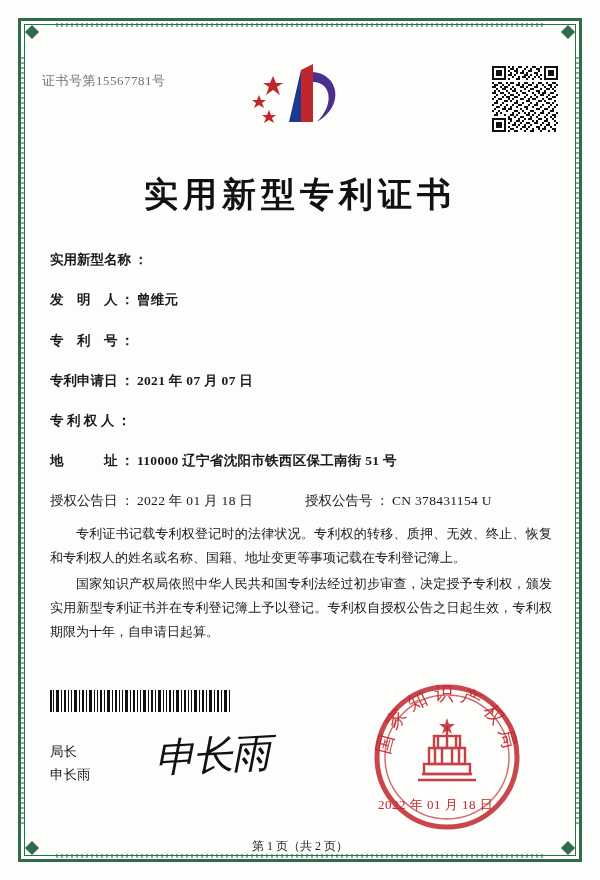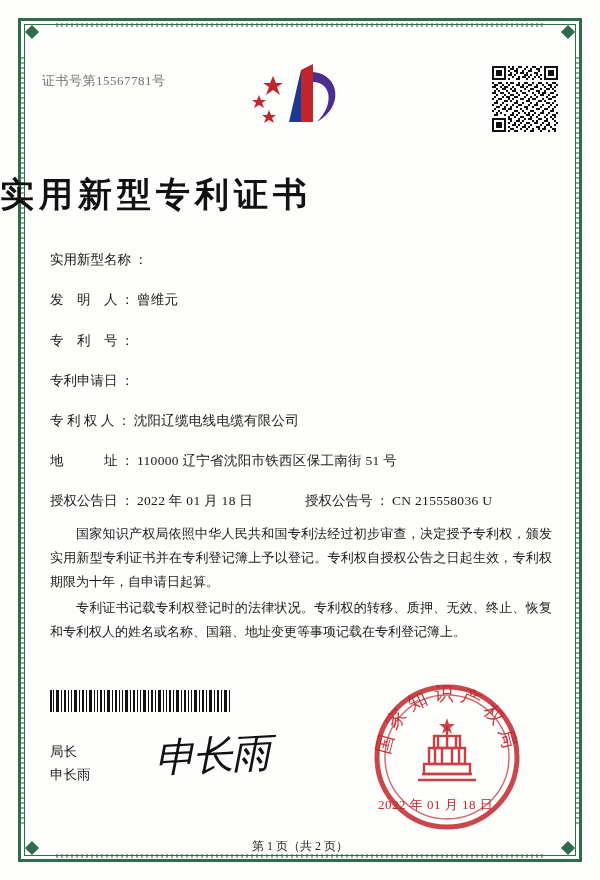--- a/index.html
+++ b/index.html
@@ -93,38 +93,40 @@
     position: absolute;
     right: 42px; top: 66px;
     width: 66px; height: 66px;
   }
   .qr canvas, .qr svg { display:block; }
 
   .title {
     position: absolute;
     left: 0; top: 172px;
     width: 600px;
+    text-align: center;
     font-size: 34px;
     font-weight: bold;
     letter-spacing: 5px;
     font-family: Liberation Mono, monospace;
     color: #111;
   }
 
   .fields {
     position: absolute;
     left: 50px; top: 250px;
     width: 500px;
   }
   .field-row {
     display: flex;
     align-items: baseline;
     font-size: 13.5px;
     margin-bottom: 20px;
     line-height: 1.5;
+    font-weight: bold;
   }
   .field-label {
     flex: 0 0 auto;
     white-space: pre;
     letter-spacing: 0px;
   }
   .field-colon { flex: 0 0 auto; padding: 0 3px; }
   .field-value { flex: 1 1 auto; letter-spacing: .3px; }
 
   .row-split { display: flex; align-items: baseline; font-size: 13.5px; margin-bottom: 14px; }
@@ -504,49 +506,49 @@
       <span class="field-colon">：</span>
       <span class="field-value">曾维元</span>
     </div>
     <div class="field-row">
       <span class="field-label">专　利　号</span>
       <span class="field-colon">：</span>
     </div>
     <div class="field-row">
       <span class="field-label">专利申请日</span>
       <span class="field-colon">：</span>
+      <span class="field-value">2021 年 07 月 07 日</span>
     </div>
     <div class="field-row">
       <span class="field-label">专 利 权 人</span>
       <span class="field-colon">：</span>
-      <span class="field-value">沈阳辽缆电线电缆有限公司</span>
     </div>
     <div class="field-row">
       <span class="field-label">地　　　址</span>
       <span class="field-colon">：</span>
       <span class="field-value">110000 辽宁省沈阳市铁西区保工南街 51 号</span>
     </div>
 
     <div class="row-split">
       <span class="left-part">
         <span class="field-label">授权公告日</span>
         <span class="field-colon">：</span>
         <span class="field-value">2022 年 01 月 18 日</span>
       </span>
       <span class="right-part">
         <span class="field-label">授权公告号</span>
         <span class="field-colon">：</span>
-        <span class="field-value">CN 215558036 U</span>
+        <span class="field-value">CN 378431154 U</span>
       </span>
     </div>
   </div>
 
   <div class="paragraphs">
+    <p>专利证书记载专利权登记时的法律状况。专利权的转移、质押、无效、终止、恢复和专利权人的姓名或名称、国籍、地址变更等事项记载在专利登记簿上。</p>
     <p>国家知识产权局依照中华人民共和国专利法经过初步审查，决定授予专利权，颁发实用新型专利证书并在专利登记簿上予以登记。专利权自授权公告之日起生效，专利权期限为十年，自申请日起算。</p>
-    <p>专利证书记载专利权登记时的法律状况。专利权的转移、质押、无效、终止、恢复和专利权人的姓名或名称、国籍、地址变更等事项记载在专利登记簿上。</p>
   </div>
 
   <div class="barcode">
     <svg width="180" height="22" viewBox="0 0 180 22" shape-rendering="crispEdges">
       <rect width="180" height="22" fill="#fdfdfb"></rect>
       <g fill="#111">
         <rect x="0" y="0" width="2" height="22"></rect>
           <rect x="3" y="0" width="1" height="22"></rect>
         <rect x="6" y="0" width="3" height="22"></rect>
           <rect x="11" y="0" width="1" height="22"></rect>

